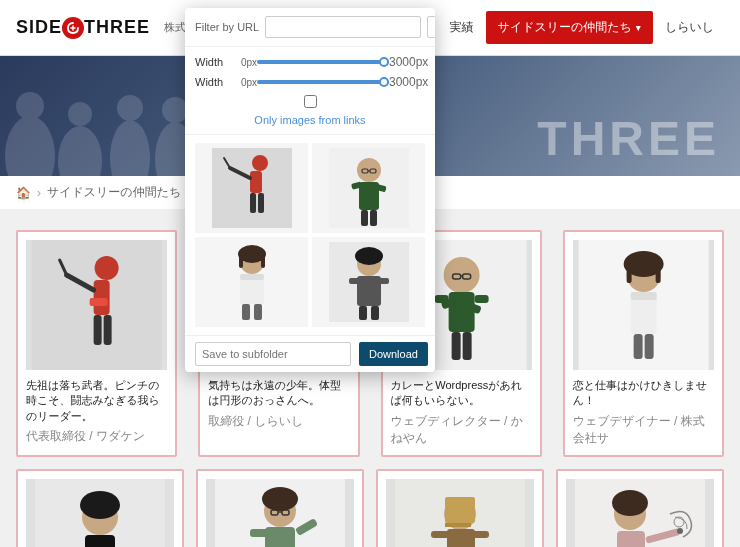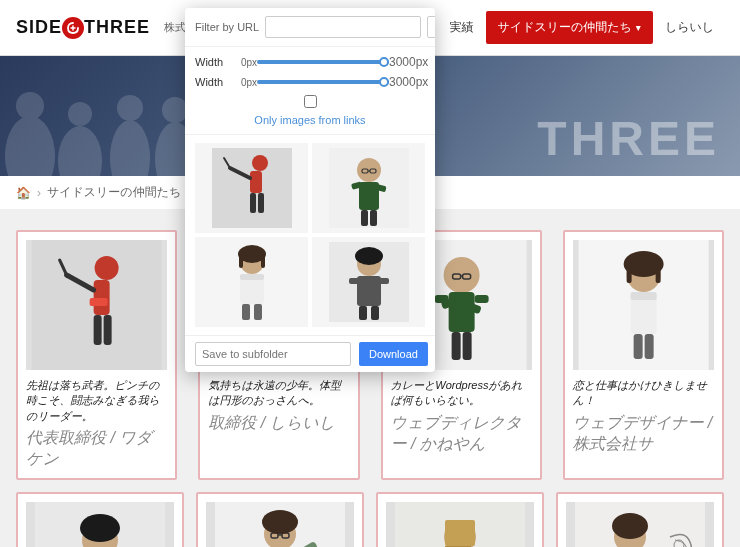--- a/index.html
+++ b/index.html
@@ -103,21 +103,20 @@
     .breadcrumb-sep { color: #aaa; }
 
     
     .main {
       padding: 20px 16px;
     }
     .grid {
       display: grid;
       grid-template-columns: repeat(4, 1fr);
       gap: 21px;
-      font-style: italic;
     }
     .card {
       background: #fff;
       border: 2px solid #e8b4b8;
       padding: 8px;
       border-radius: 2px;
     }
     .card-img {
       width: 100%;
       height: 130px;
@@ -129,21 +128,21 @@
       justify-content: center;
     }
     .card-title {
       font-size: 11px;
       color: #222;
       line-height: 1.4;
       margin-bottom: 4px;
       font-weight: 500;
     }
     .card-subtitle {
-      font-size: 16px;
+      font-size: 12px;
       color: #888;
     }
 
     
     .grid-bottom {
       display: grid;
       grid-template-columns: repeat(4, 1fr);
       gap: 12px;
       margin-top: 12px;
     }
@@ -281,21 +280,21 @@
     .popup-folder-input {
       flex: 1;
       border: 1px solid #ccc;
       border-radius: 2px;
       padding: 2px 6px;
       font-size: 11px;
       color: #aaa;
       height: 24px;
     }
     .popup-download-btn {
-      background: #3b82f6;
+      background: #0c4a6e;
       color: #fff;
       border: none;
       border-radius: 2px;
       padding: 4px 10px;
       font-size: 11px;
       cursor: pointer;
     }
   </style>
 </head>
 <body>

